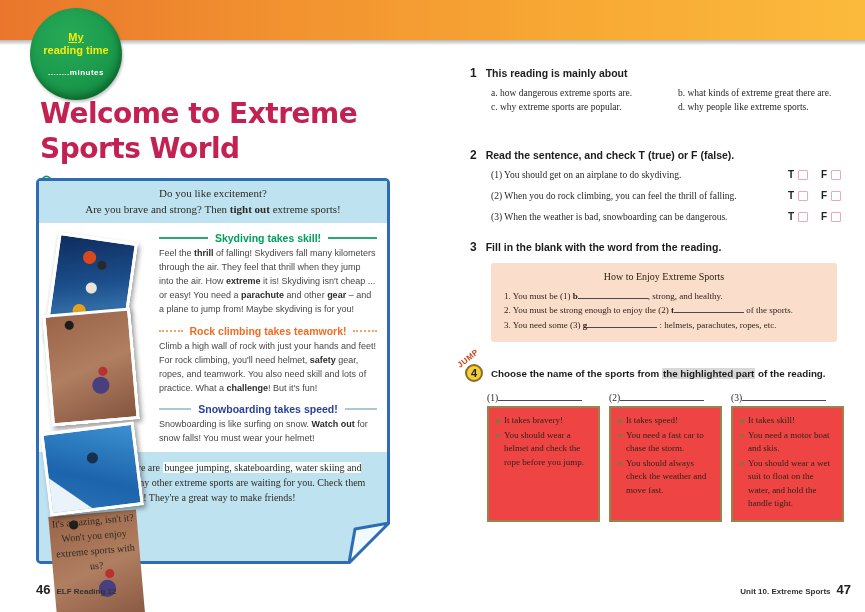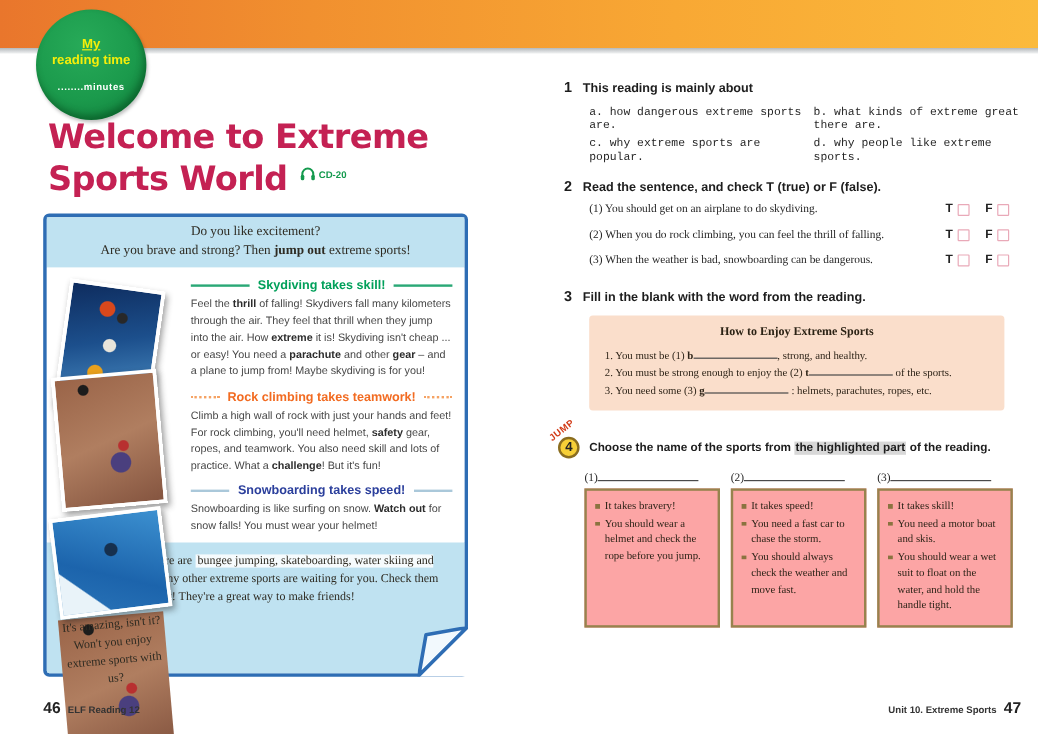--- a/index.html
+++ b/index.html
@@ -24,21 +24,21 @@
     box-shadow:inset -2px -4px 6px rgba(0,60,20,.45), 1px 2px 3px rgba(0,0,0,.25);
     display:flex; flex-direction:column; align-items:center; justify-content:center;
     text-align:center; color:#f5ee0a;
   }
   .badge .b1 { font-weight:bold; font-size:11px;text-decoration:underline; }
   .badge .b2 { font-weight:bold; font-size:11px; margin-top:1px; }
   .badge .b3 { font-weight:bold; font-size:8px; color:#ffffff; margin-top:12px; letter-spacing:.5px; }
   
   .title { position:absolute; left:40px; top:94px; width:390px; color:#c42153; line-height:1.18; }
   .title .t1, .title .t2 { font-family:"DejaVu Sans","Liberation Sans",sans-serif; font-weight:bold; font-size:28px; letter-spacing:-.5px; }
-  .t2row { display:flex; align-items:center; gap:10px; }
+  .t2row { display:flex; align-items:flex-start; gap:10px;flex-direction:column; }
   .audio { display:inline-flex; align-items:center; gap:3px; margin-bottom:6px; }
   .audio .cd { font-size:8px; font-weight:bold; color:#149a4e; }
   
   .rb {
     position:absolute; left:36px; top:178px; width:354px; height:386px;
     border:3px solid #2e6db4; border-radius:5px; background:#ffffff; overflow:visible;
   }
   .rb-intro {
     height:42px; background:#bfe2f1; text-align:center; padding:5px 6px 16px;
     font-family:"Liberation Serif",serif; font-size:11px; line-height:1.45; color:#2e2b22;
@@ -97,56 +97,56 @@
   .pn { font-weight:bold; font-size:13px; color:#222;text-align:right; }
   .bk, .un { font-weight:bold; font-size:8px; color:#333; }
   
   .q { position:absolute; width:396px; }
   .q-head { display:flex; gap:9px; align-items:baseline; }
   .q-num { font-weight:bold; font-size:12px; color:#1d1d1d; }
   .q-title { font-weight:bold; font-size:10.5px; color:#1d1d1d; }
   .q1 { left:470px; top:66px; }
   .q1-opts {
     margin:8px 0 0 21px; display:grid; grid-template-columns:187px auto; row-gap:4px;
-    font-family:Liberation Mono, monospace; font-size:9.5px; color:#262626;
+    font-family:Liberation Serif, serif; font-size:9.5px; color:#262626;
   }
   .q2 { left:470px; top:148px; }
   .q2-items { margin:7px 0 0 21px; }
   .q2-row { display:flex; justify-content:space-between; align-items:center; margin-bottom:10px;text-align:right; }
   .q2-row .stmt { font-family:"Liberation Serif",serif; font-size:9.5px; color:#262626; }
   .tf { display:flex; align-items:center; gap:4px; width:78px; flex:none; }
   .tf .lbl { font-weight:bold; font-size:10px; color:#222; }
   .cb { display:inline-block; width:10px; height:10px; border:1.5px solid #e9a9b8; border-radius:1px; background:#fff; margin-right:9px; }
   .cb:last-child { margin-right:0; }
   .q3 { left:470px; top:240px; }
   .q3-box {
     margin:9px 0 0 21px; width:346px; background:#fadecb; border-radius:3px;
     padding:8px 13px 10px; font-family:"Liberation Serif",serif; color:#2e2418;
   }
-  .q3-title { text-align:center; font-weight:bold; font-size:10px; margin-bottom:7px; color:#2b2214; }
+  .q3-title { text-align:center; font-weight:normal; font-size:10px; margin-bottom:7px; color:#2b2214; }
   .q3-line { font-size:9px; line-height:1.6; }
   .q3-line .b { font-weight:bold; }
   .blank { display:inline-block; border-bottom:1px solid #4a4a4a; height:9px; vertical-align:baseline; }
   .q3-line .blank { width:70px; }
   .q4 { left:462px; top:362px; width:404px; }
   .q4-head { display:flex; align-items:center; gap:5px; }
   .q4badge { position:relative; width:24px; height:22px; flex:none; }
   .q4num {
     position:absolute; left:3px; top:2px; width:18px; height:18px; border-radius:50%;
     background:#f6cf37; border:2px solid #8a6d1f; display:flex; align-items:center; justify-content:center;
     font-weight:bold; font-size:11px; color:#222;
   }
   .jump { position:absolute; top:-8px; left:-6px; transform:rotate(-38deg); font-weight:bold; font-size:8px; color:#d23b17; letter-spacing:.5px; }
   .q4-title { font-weight:bold; font-size:9.8px; color:#1d1d1d; }
   .q4-title .hl { background:#d8d8d8; padding:0 1px; }
   .q4-cols { display:flex; gap:9px; margin:8px 0 0 25px; }
   .q4-col { width:113px; }
   .q4-label { font-family:"Liberation Serif",serif; font-size:9.5px; color:#262626; margin-bottom:3px; }
   .q4-label .blank { width:84px; }
-  .q4-box { border:2px solid #97834e; background:#fca5a5; height:116px; padding:6px 6px; }
+  .q4-box { border:2px solid #97834e; background:#ef4444; height:116px; padding:6px 6px; }
   .q4-box li {
     list-style:none; position:relative; padding-left:9px; font-family:"Liberation Serif",serif;
     font-size:9px; line-height:1.5; color:#2e2418; margin-bottom:1px;
   }
   .q4-box li::before { content:""; position:absolute; left:1px; top:5px; width:3.5px; height:3.5px; background:#8a7340; }
 </style>
 </head>
 <body>
 
 <div class="page">
@@ -170,21 +170,21 @@
           <rect x="14.5" y="10" width="4.5" height="7" rx="2" fill="#149a4e"></rect>
         </svg>
         <span class="cd">CD-20</span>
       </span>
     </span>
   </h1>
 
   <div class="rb">
     <div class="rb-intro">
       <div><span>Do you like excitement?</span></div>
-      <div><span>Are you brave and strong? Then </span><span class="b">jump out</span><span> extreme sports!</span></div>
+      <div><span>Are you brave and strong? Then </span><span class="b">tight out</span><span> extreme sports!</span></div>
     </div>
 
     <div class="rb-body">
       <div class="sec sec1">
         <div class="sec-head">
           <span class="line"></span>
           <span class="sec-title">Skydiving takes skill!</span>
           <span class="line"></span>
         </div>
         <p class="sec-p"><span>Feel the </span><span class="b">thrill</span><span> of falling! Skydivers fall many kilometers through the air. They feel that thrill when they jump into the air. How </span><span class="b">extreme</span><span> it is! Skydiving isn't cheap ... or easy! You need a </span><span class="b">parachute</span><span> and other </span><span class="b">gear</span><span> – and a plane to jump from! Maybe skydiving is for you!</span></p>

